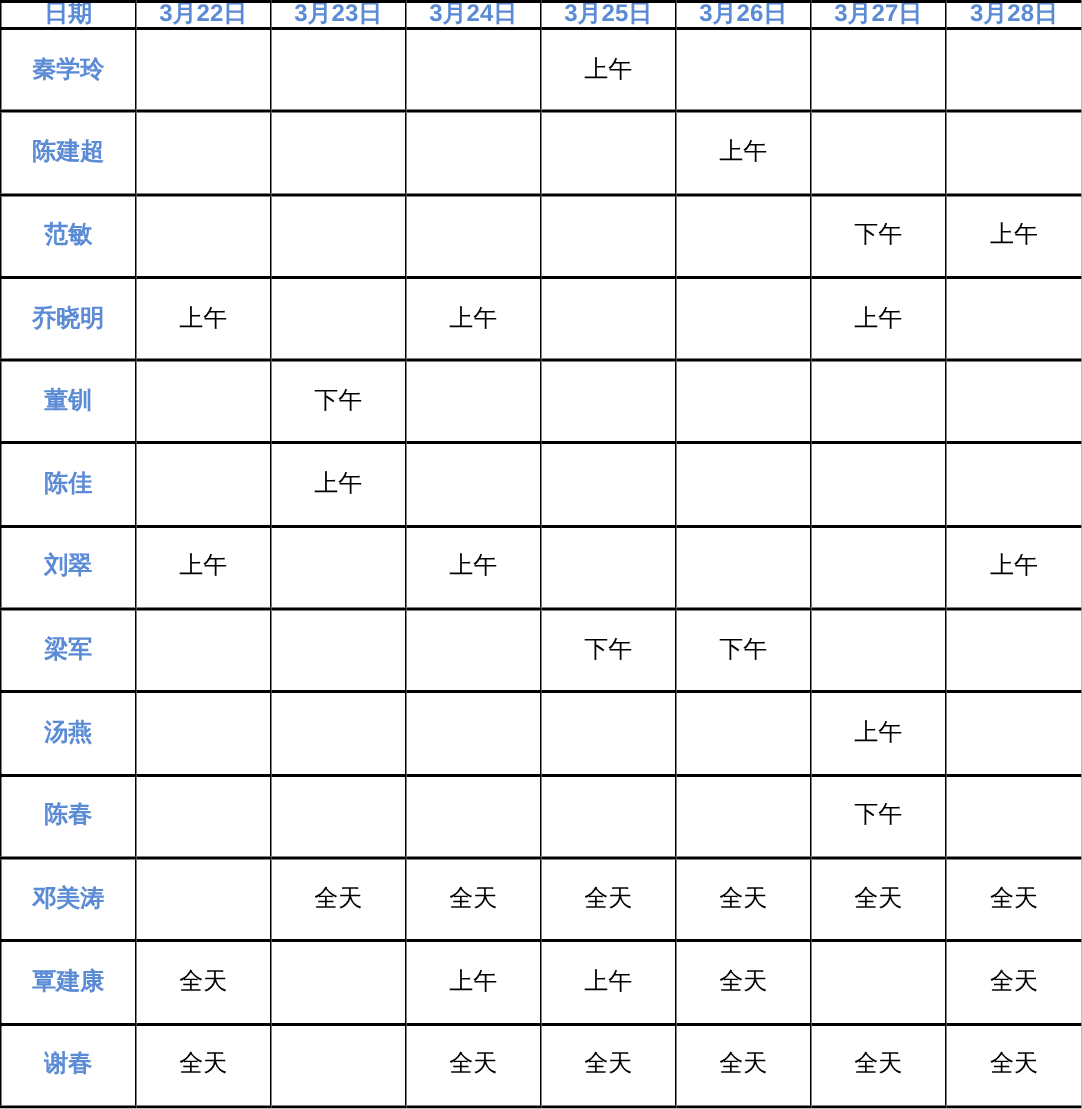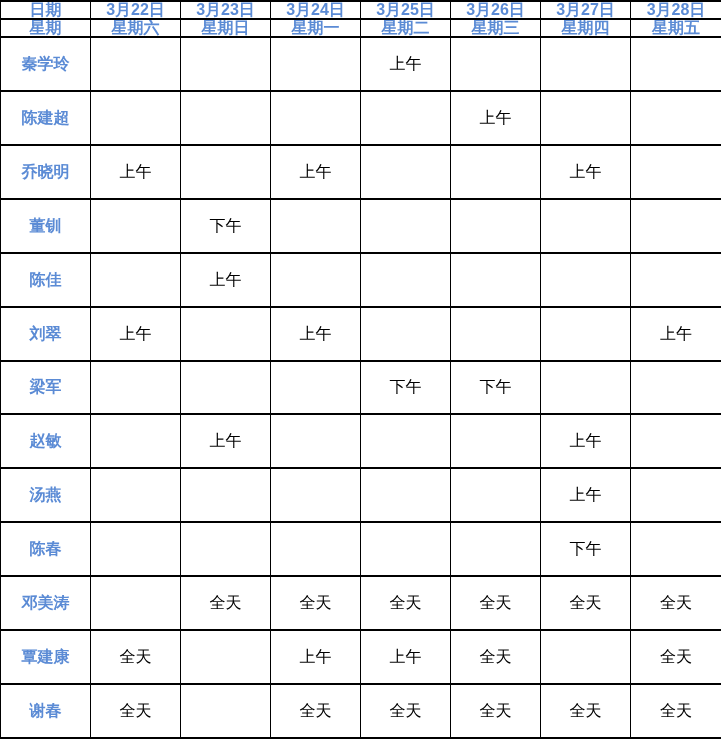--- a/index.html
+++ b/index.html
@@ -57,30 +57,20 @@
       <tr>
         <th class="hdr">日期</th>
         <th class="hdr">3月22日</th>
         <th class="hdr">3月23日</th>
         <th class="hdr">3月24日</th>
         <th class="hdr">3月25日</th>
         <th class="hdr">3月26日</th>
         <th class="hdr">3月27日</th>
         <th class="hdr">3月28日</th>
       </tr>
-      <tr>
-        <th class="hdr">星期</th>
-        <th class="hdr">星期六</th>
-        <th class="hdr">星期日</th>
-        <th class="hdr">星期一</th>
-        <th class="hdr">星期二</th>
-        <th class="hdr">星期三</th>
-        <th class="hdr">星期四</th>
-        <th class="hdr">星期五</th>
-      </tr>
     </thead>
   <tbody>
       <tr>
         <th class="hdr">秦学玲</th>
         <td class="sched"></td>
         <td class="sched"></td>
         <td class="sched"></td>
         <td class="sched">上午</td>
         <td class="sched"></td>
         <td class="sched"></td>
@@ -90,20 +80,30 @@
         <th class="hdr">陈建超</th>
         <td class="sched"></td>
         <td class="sched"></td>
         <td class="sched"></td>
         <td class="sched"></td>
         <td class="sched">上午</td>
         <td class="sched"></td>
         <td class="sched"></td>
       </tr>
       <tr>
+        <th class="hdr">范敏</th>
+        <td class="sched"></td>
+        <td class="sched"></td>
+        <td class="sched"></td>
+        <td class="sched"></td>
+        <td class="sched"></td>
+        <td class="sched">下午</td>
+        <td class="sched">上午</td>
+      </tr>
+      <tr>
         <th class="hdr">乔晓明</th>
         <td class="sched">上午</td>
         <td class="sched"></td>
         <td class="sched">上午</td>
         <td class="sched"></td>
         <td class="sched"></td>
         <td class="sched">上午</td>
         <td class="sched"></td>
       </tr>
       <tr>
@@ -137,30 +137,20 @@
         <td class="sched">上午</td>
       </tr>
       <tr>
         <th class="hdr">梁军</th>
         <td class="sched"></td>
         <td class="sched"></td>
         <td class="sched"></td>
         <td class="sched">下午</td>
         <td class="sched">下午</td>
         <td class="sched"></td>
-        <td class="sched"></td>
-      </tr>
-      <tr>
-        <th class="hdr">赵敏</th>
-        <td class="sched"></td>
-        <td class="sched">上午</td>
-        <td class="sched"></td>
-        <td class="sched"></td>
-        <td class="sched"></td>
-        <td class="sched">上午</td>
         <td class="sched"></td>
       </tr>
       <tr>
         <th class="hdr">汤燕</th>
         <td class="sched"></td>
         <td class="sched"></td>
         <td class="sched"></td>
         <td class="sched"></td>
         <td class="sched"></td>
         <td class="sched">上午</td>

